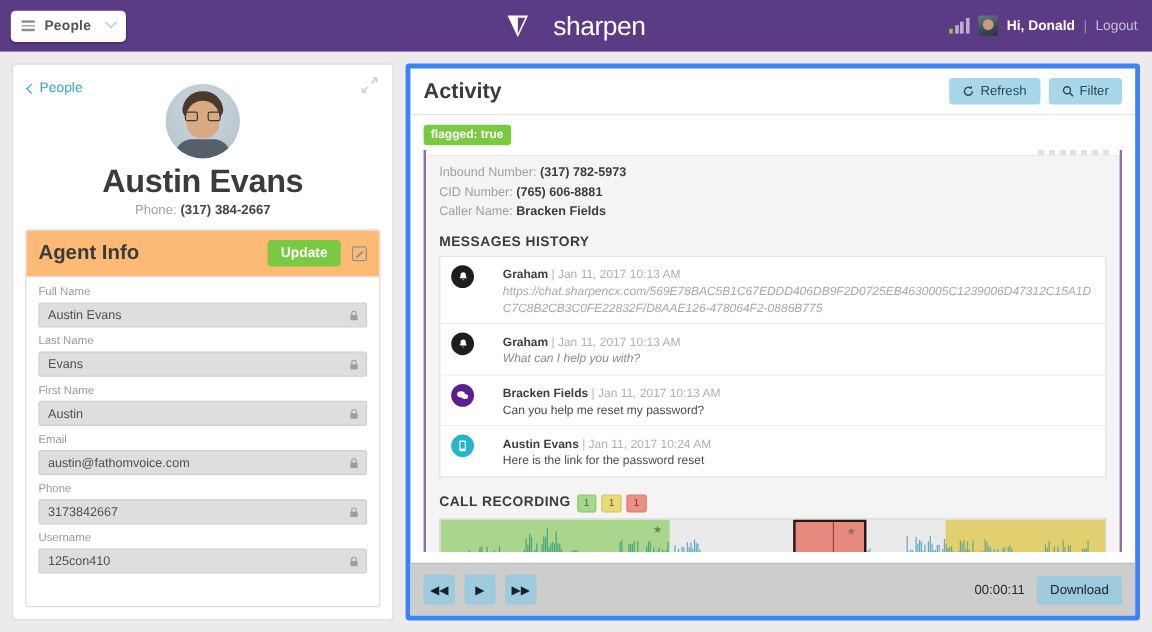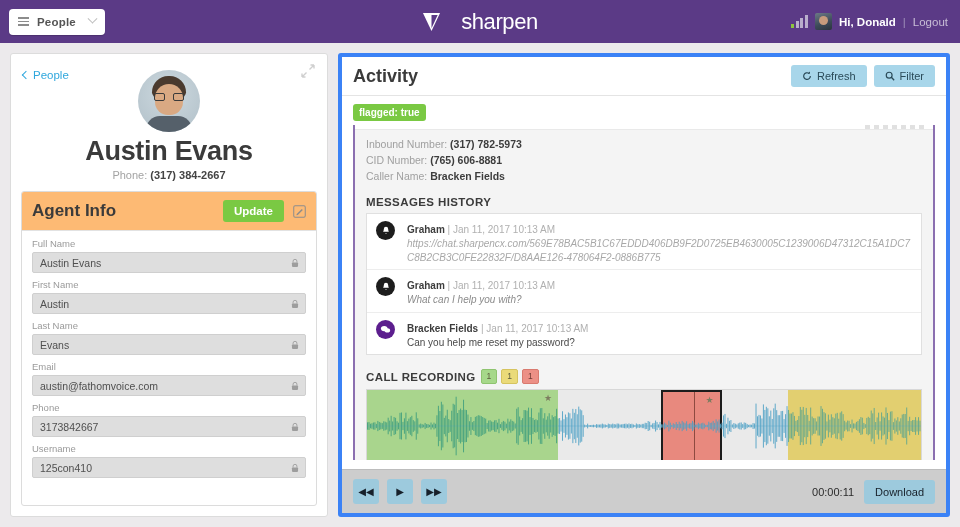--- a/index.html
+++ b/index.html
@@ -149,21 +149,21 @@
     opacity:.8;
   }
   .call-meta { padding:6px 0 0 11px; }
   .meta-line { font-size:10.5px; color:#a0a0a0; line-height:16px; }
   .meta-line b { color:#3d3d3d; }
 
   .sec-title { font-size:11.5px; font-weight:bold; color:#3b3b3b; letter-spacing:.4px; margin:12px 0 5px 11px; }
 
   .msg-box { margin:0 11px; background:#fff; border:1px solid #e0e0e0; }
   .msg {
-    display:flex; gap:12px; padding:5px 9px; border-bottom:1px solid #ededed;
+    display:flex; gap:24px; padding:5px 9px; border-bottom:1px solid #ededed;
     align-items:flex-start;
   }
   .msg:last-child { border-bottom:none; }
   .msg-ico {
     flex:none; width:19px; height:19px; border-radius:50%;
     display:flex; align-items:center; justify-content:center; margin-top:2px;
   }
   .ico-bell { background:#1d1d1d; }
   .ico-chat { background:#5c1e8e; }
   .ico-sms  { background:#26b6c9; }
@@ -292,33 +292,33 @@
             <div class="field-label">Full Name</div>
             <div class="field-box">
               <span class="field-val">Austin Evans</span>
               <svg class="lock" viewBox="0 0 10 11">
                 <path d="M2.6 5V3.3a2.4 2.4 0 0 1 4.8 0V5" fill="none" stroke="#9d9d9d" stroke-width="1.1"></path>
                 <rect x="1.2" y="4.8" width="7.6" height="5.6" rx="1" fill="#9d9d9d"></rect>
               </svg>
             </div>
           </div>
           <div class="field">
+            <div class="field-label">Last Name</div>
+            <div class="field-box">
+              <span class="field-val">Evans</span>
+              <svg class="lock" viewBox="0 0 10 11">
+                <path d="M2.6 5V3.3a2.4 2.4 0 0 1 4.8 0V5" fill="none" stroke="#9d9d9d" stroke-width="1.1"></path>
+                <rect x="1.2" y="4.8" width="7.6" height="5.6" rx="1" fill="#9d9d9d"></rect>
+              </svg>
+            </div>
+          </div>
+          <div class="field">
             <div class="field-label">First Name</div>
             <div class="field-box">
               <span class="field-val">Austin</span>
-              <svg class="lock" viewBox="0 0 10 11">
-                <path d="M2.6 5V3.3a2.4 2.4 0 0 1 4.8 0V5" fill="none" stroke="#9d9d9d" stroke-width="1.1"></path>
-                <rect x="1.2" y="4.8" width="7.6" height="5.6" rx="1" fill="#9d9d9d"></rect>
-              </svg>
-            </div>
-          </div>
-          <div class="field">
-            <div class="field-label">Last Name</div>
-            <div class="field-box">
-              <span class="field-val">Evans</span>
               <svg class="lock" viewBox="0 0 10 11">
                 <path d="M2.6 5V3.3a2.4 2.4 0 0 1 4.8 0V5" fill="none" stroke="#9d9d9d" stroke-width="1.1"></path>
                 <rect x="1.2" y="4.8" width="7.6" height="5.6" rx="1" fill="#9d9d9d"></rect>
               </svg>
             </div>
           </div>
           <div class="field">
             <div class="field-label">Email</div>
             <div class="field-box">
               <span class="field-val">austin@fathomvoice.com</span>
@@ -407,20 +407,29 @@
             <span class="msg-main"><span class="msg-head"><b>Graham</b> <span>| Jan 11, 2017 10:13 AM</span></span><div class="msg-text it">What can I help you with?</div></span>
           </div>
           <div class="msg">
             <span class="msg-ico ico-chat">
               <svg width="11" height="11" viewBox="0 0 12 12">
                 <ellipse cx="4.6" cy="5" rx="3.6" ry="2.8" fill="#fff"></ellipse>
                 <ellipse cx="8" cy="7" rx="3" ry="2.3" fill="#fff"></ellipse>
               </svg>
             </span>
             <span class="msg-main"><span class="msg-head"><b>Bracken Fields</b> <span>| Jan 11, 2017 10:13 AM</span></span><div class="msg-text ">Can you help me reset my password?</div></span>
+          </div>
+          <div class="msg">
+            <span class="msg-ico ico-sms">
+              <svg width="9" height="11" viewBox="0 0 10 12">
+                <rect x="2" y="1" width="6" height="10" rx="1.1" fill="#fff"></rect>
+                <rect x="3" y="2.4" width="4" height="6.2" fill="#26b6c9"></rect>
+              </svg>
+            </span>
+            <span class="msg-main"><span class="msg-head"><b>Austin Evans</b> <span>| Jan 11, 2017 10:24 AM</span></span><div class="msg-text ">Here is the link for the password reset</div></span>
           </div>
         </div>
 
       <div class="rec-head">
         <span class="rec-title">CALL RECORDING</span>
         <span id="legend-host" style="display:flex;gap:4px">
             <span class="pill g">1</span>
             <span class="pill y">1</span>
             <span class="pill r">1</span>
           </span>

